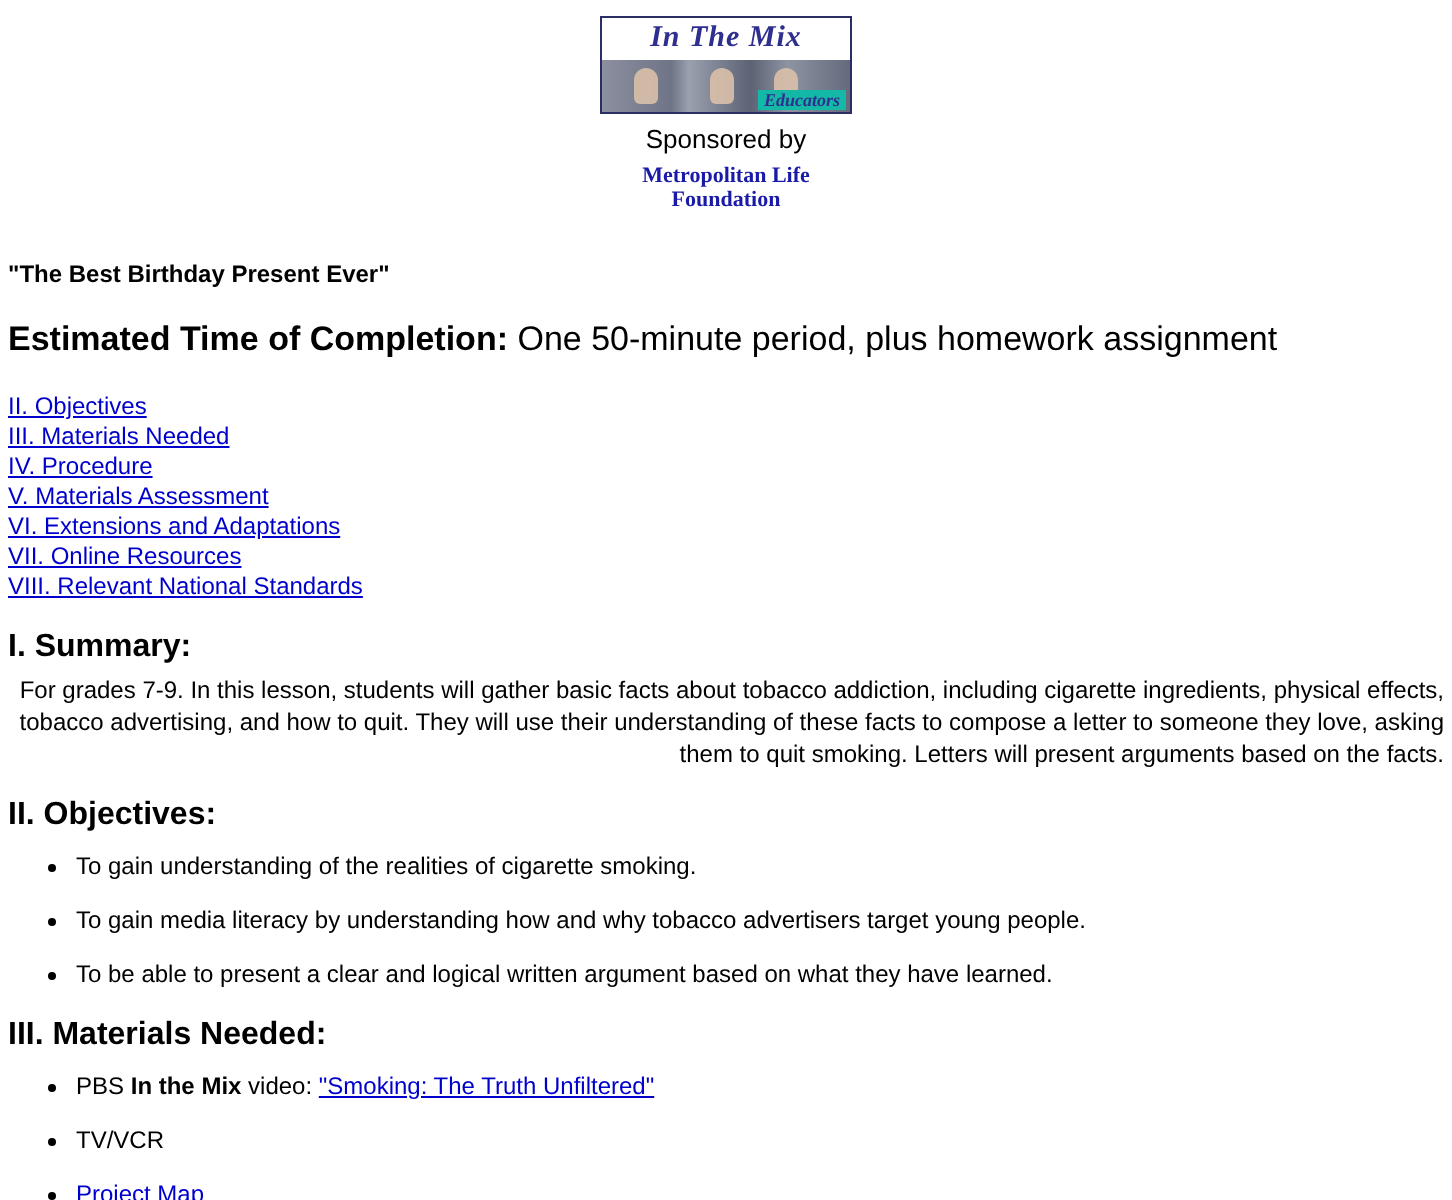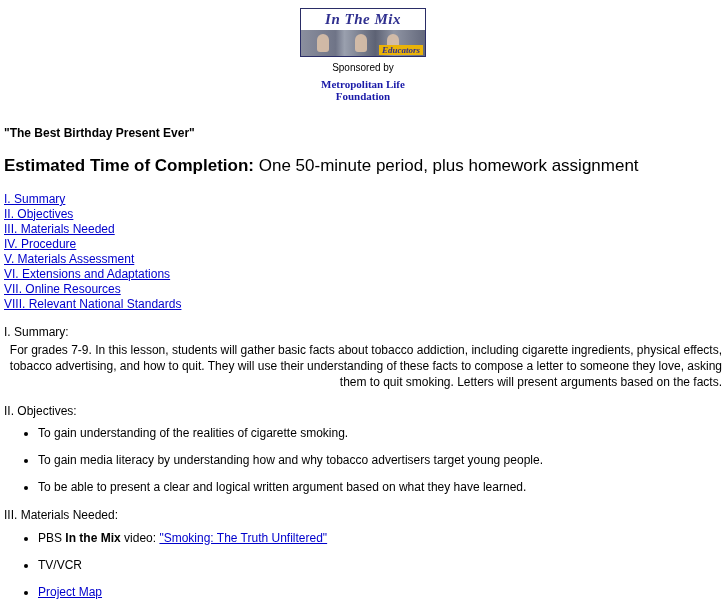--- a/index.html
+++ b/index.html
@@ -71,31 +71,31 @@
     background: #d9c0a8;
     opacity: 0.9;
   }
   .logo-face.f1 { left: 16px; }
   .logo-face.f2 { left: 54px; }
   .logo-face.f3 { left: 86px; }
   .logo-badge {
     position: absolute;
     right: 2px;
     bottom: 1px;
-    background: #eab308;
+    background: #14b8a6;
     color: #2f2f8f;
     font-family: "Liberation Serif", serif;
     font-style: italic;
     font-weight: bold;
     font-size: 9px;
     line-height: 10px;
     padding: 0 3px;
   }
   .sponsored {
-    font-size: 10px;
+    font-size: 13px;
     color: #000;
     margin-top: 4px;
   }
   .sponsor-name {
     margin-top: 3px;
     color: #1a1aa8;
     font-family: "Liberation Serif", serif;
     font-weight: bold;
     font-size: 11px;
     line-height: 1.15;
@@ -124,22 +124,22 @@
   }
   .toc li { margin: 0; padding: 0; line-height: 1.25; }
   a.toclink, a.inline {
     color: #0000cc;
     text-decoration: underline;
     font-size: 12px;
     cursor: pointer;
   }
 
   h2.section {
-    font-weight: normal;
-    font-size: 12px;
+    font-weight: bold;
+    font-size: 16px;
     margin: 12px 0 2px 0;
   }
   p.para {
     margin: 0 0 0 0;
     font-size: 12px;
     text-align: right;
   }
   ul.bullets {
     margin: 6px 0 0 0;
     padding-left: 34px;
@@ -175,21 +175,20 @@
 
   <div class="content">
 
     <div class="title">"The Best Birthday Present Ever"</div>
 
     <p class="est">
       <b>Estimated Time of Completion:</b><span> One 50-minute period, plus homework assignment</span>
     </p>
 
     <ul class="toc">
-      <li><a class="toclink" href="#">I. Summary</a></li>
       <li><a class="toclink" href="#">II. Objectives</a></li>
       <li><a class="toclink" href="#">III. Materials Needed</a></li>
       <li><a class="toclink" href="#">IV. Procedure</a></li>
       <li><a class="toclink" href="#">V. Materials Assessment</a></li>
       <li><a class="toclink" href="#">VI. Extensions and Adaptations</a></li>
       <li><a class="toclink" href="#">VII. Online Resources</a></li>
       <li><a class="toclink" href="#">VIII. Relevant National Standards</a></li>
     </ul>
 
     <h2 class="section">I. Summary:</h2>

